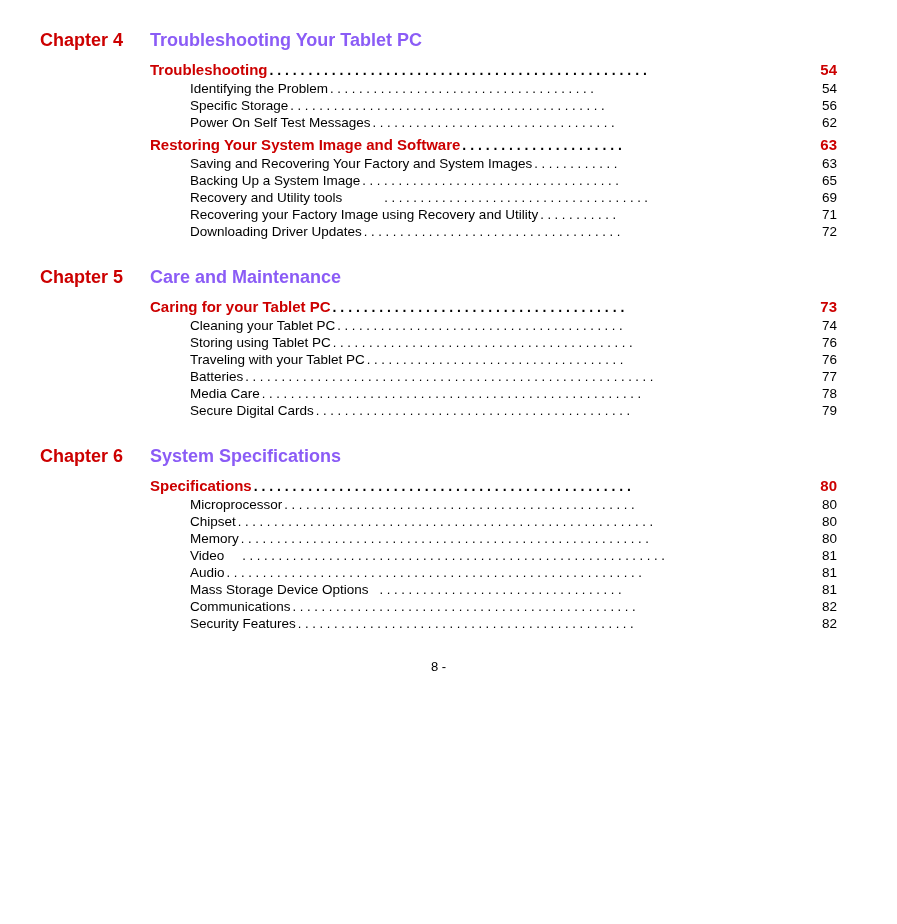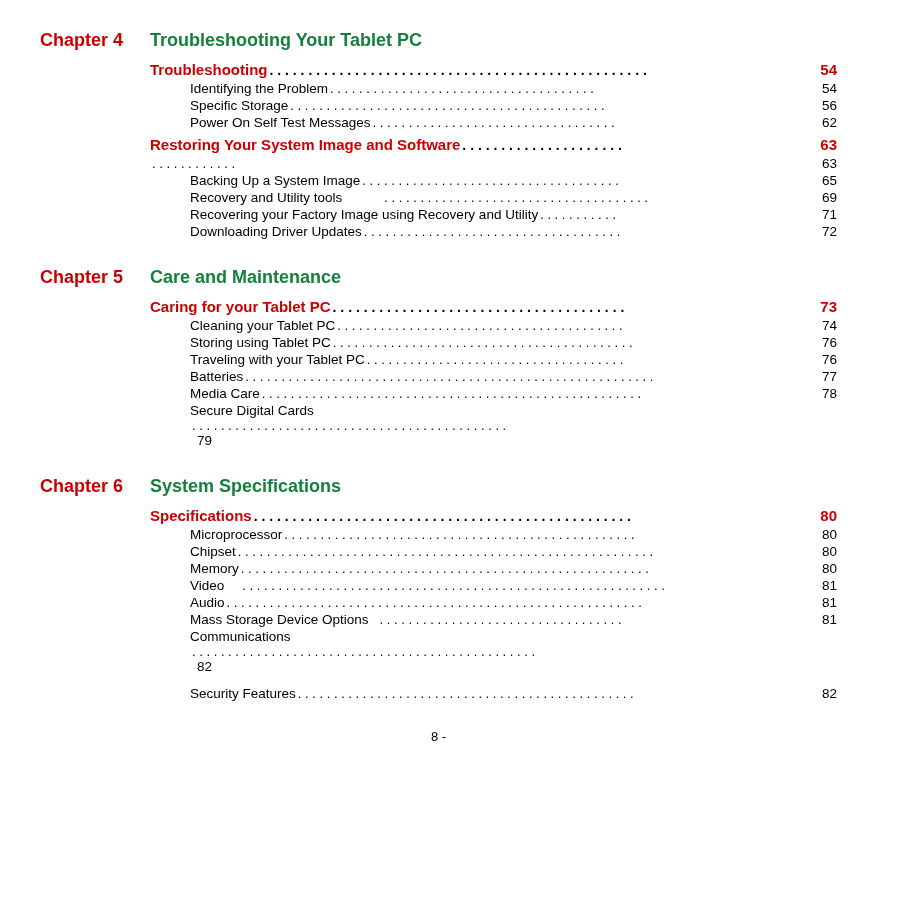--- a/index.html
+++ b/index.html
@@ -27,21 +27,21 @@
       font-size: 18px;
       font-weight: bold;
       color: #c00;
       min-width: 110px;
       flex-shrink: 0;
     }
 
     .chapter-title {
       font-size: 18px;
       font-weight: bold;
-      color: #15803d;
+      color: #8b5cf6;
     }
 
     .section-block {
       padding-left: 110px;
       margin-bottom: 6px;
     }
 
     .page-footer {
       text-align: center;
       margin-top: 20px;
@@ -139,20 +139,21 @@
           <span class="toc-entry-num">62</span>
         </div>
       </div>
       <div class="section-block">
         <div class="section-entry">
           <span class="section-entry-name">Restoring Your System Image and Software</span>
           <span class="section-entry-dots"> . . . . . . . . . . . . . . . . . . . . . </span>
           <span class="section-entry-num">63</span>
         </div>
         <div class="toc-entry" style="margin-bottom: 2px;">
+          <span class="toc-entry-name" style="margin-left: 40px;">Saving and Recovering Your Factory and System Images</span>
           <span class="toc-entry-dots"> . . . . . . . . . . . . </span>
           <span class="toc-entry-num">63</span>
         </div>
         <div class="toc-entry" style="margin-bottom: 2px;">
           <span class="toc-entry-name" style="margin-left: 40px;">Backing Up a System Image</span>
           <span class="toc-entry-dots"> . . . . . . . . . . . . . . . . . . . . . . . . . . . . . . . . . . . . </span>
           <span class="toc-entry-num">65</span>
         </div>
         <div class="toc-entry" style="margin-bottom: 2px; gap: 40px;">
           <span class="toc-entry-name" style="margin-left: 40px;">Recovery and Utility tools</span>
@@ -200,21 +201,21 @@
         <div class="toc-entry" style="margin-bottom: 2px;">
           <span class="toc-entry-name" style="margin-left: 40px;">Batteries</span>
           <span class="toc-entry-dots"> . . . . . . . . . . . . . . . . . . . . . . . . . . . . . . . . . . . . . . . . . . . . . . . . . . . . . . . . . </span>
           <span class="toc-entry-num">77</span>
         </div>
         <div class="toc-entry" style="margin-bottom: 2px;">
           <span class="toc-entry-name" style="margin-left: 40px;">Media Care</span>
           <span class="toc-entry-dots"> . . . . . . . . . . . . . . . . . . . . . . . . . . . . . . . . . . . . . . . . . . . . . . . . . . . . . </span>
           <span class="toc-entry-num">78</span>
         </div>
-        <div class="toc-entry" style="margin-bottom: 2px; flex-direction: column;">
+        <div class="toc-entry" style="margin-bottom: 2px;">
           <span class="toc-entry-name" style="margin-left: 40px;">Secure Digital Cards</span>
           <span class="toc-entry-dots"> . . . . . . . . . . . . . . . . . . . . . . . . . . . . . . . . . . . . . . . . . . . . </span>
           <span class="toc-entry-num">79</span>
         </div>
       </div>
     </div>
     <div class="toc-section">
       <div class="chapter-row">
         <span class="chapter-label">Chapter 6</span>
         <span class="chapter-title">System Specifications</span>
@@ -248,21 +249,21 @@
         <div class="toc-entry" style="margin-bottom: 2px;">
           <span class="toc-entry-name" style="margin-left: 40px;">Audio</span>
           <span class="toc-entry-dots"> . . . . . . . . . . . . . . . . . . . . . . . . . . . . . . . . . . . . . . . . . . . . . . . . . . . . . . . . . . </span>
           <span class="toc-entry-num">81</span>
         </div>
         <div class="toc-entry" style="margin-bottom: 2px; gap: 9px;">
           <span class="toc-entry-name" style="margin-left: 40px;">Mass Storage Device Options</span>
           <span class="toc-entry-dots"> . . . . . . . . . . . . . . . . . . . . . . . . . . . . . . . . . . </span>
           <span class="toc-entry-num">81</span>
         </div>
-        <div class="toc-entry" style="margin-bottom: 12px; flex-direction: column;">
+        <div class="toc-entry" style="margin-bottom: 2px;">
           <span class="toc-entry-name" style="margin-left: 40px;">Communications</span>
           <span class="toc-entry-dots"> . . . . . . . . . . . . . . . . . . . . . . . . . . . . . . . . . . . . . . . . . . . . . . . . </span>
           <span class="toc-entry-num">82</span>
         </div>
         <div class="toc-entry" style="margin-bottom: 2px;">
           <span class="toc-entry-name" style="margin-left: 40px;">Security Features</span>
           <span class="toc-entry-dots"> . . . . . . . . . . . . . . . . . . . . . . . . . . . . . . . . . . . . . . . . . . . . . . . </span>
           <span class="toc-entry-num">82</span>
         </div>
       </div>

